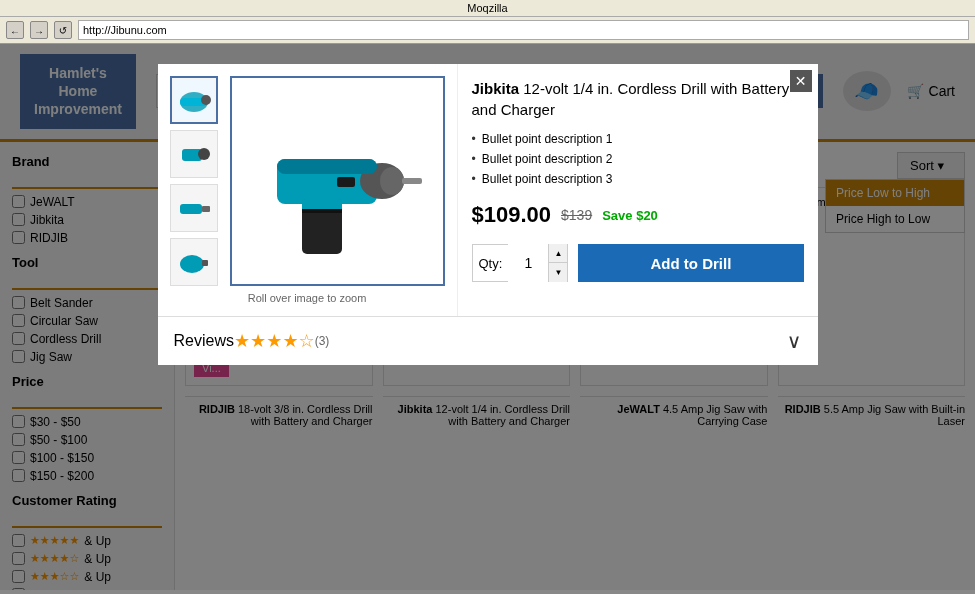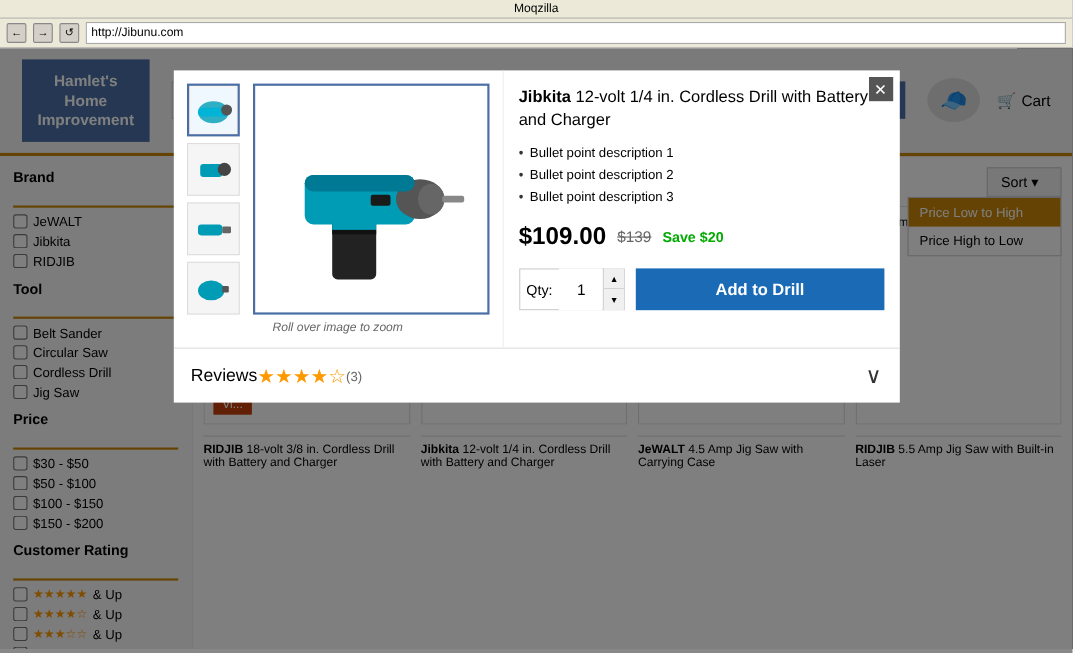--- a/index.html
+++ b/index.html
@@ -195,21 +195,21 @@
     .product-img {
       width: 100%; height: 90px;
       background: #eee;
       display: flex; align-items: center; justify-content: center;
       font-size: 30px;
       margin-bottom: 6px;
     }
     .product-name { font-size: 11px; margin-bottom: 4px; }
     .product-price { font-weight: bold; font-size: 12px; }
     .view-btn {
-      background: #c2410c;
+      background: #ec4899;
       color: white;
       border: none;
       padding: 3px 8px;
       font-size: 11px;
       cursor: pointer;
       margin-top: 4px;
     }
     .heart-icon { color: #e00; font-size: 14px; }
     .add-to-cart-sm {
       background: #4a6fa5;
@@ -224,20 +224,21 @@
     .product-row-items {
       display: grid;
       grid-template-columns: repeat(4, 1fr);
       gap: 10px;
       margin-top: 10px;
     }
     .product-row-item {
       font-size: 11px;
       border-top: 1px solid #ddd;
       padding-top: 6px;
+      text-align: right;
     }
 
     
     .modal-overlay {
       position: absolute;
       top: 0; left: 0; right: 0; bottom: 0;
       background: rgba(0,0,0,0.5);
       z-index: 100;
       display: flex;
       align-items: flex-start;
@@ -264,21 +265,20 @@
       z-index: 10;
     }
     .modal-body {
       display: flex;
     }
     .modal-images {
       width: 300px;
       padding: 12px;
       border-right: 1px solid #eee;
       flex-shrink: 0;
-      font-style: italic;
     }
     .zoom-text {
       text-align: center;
       font-size: 11px;
       color: #666;
       margin-top: 6px;
     }
     .thumbnail {
       width: 48px; height: 48px;
       border: 1px solid #ddd;

